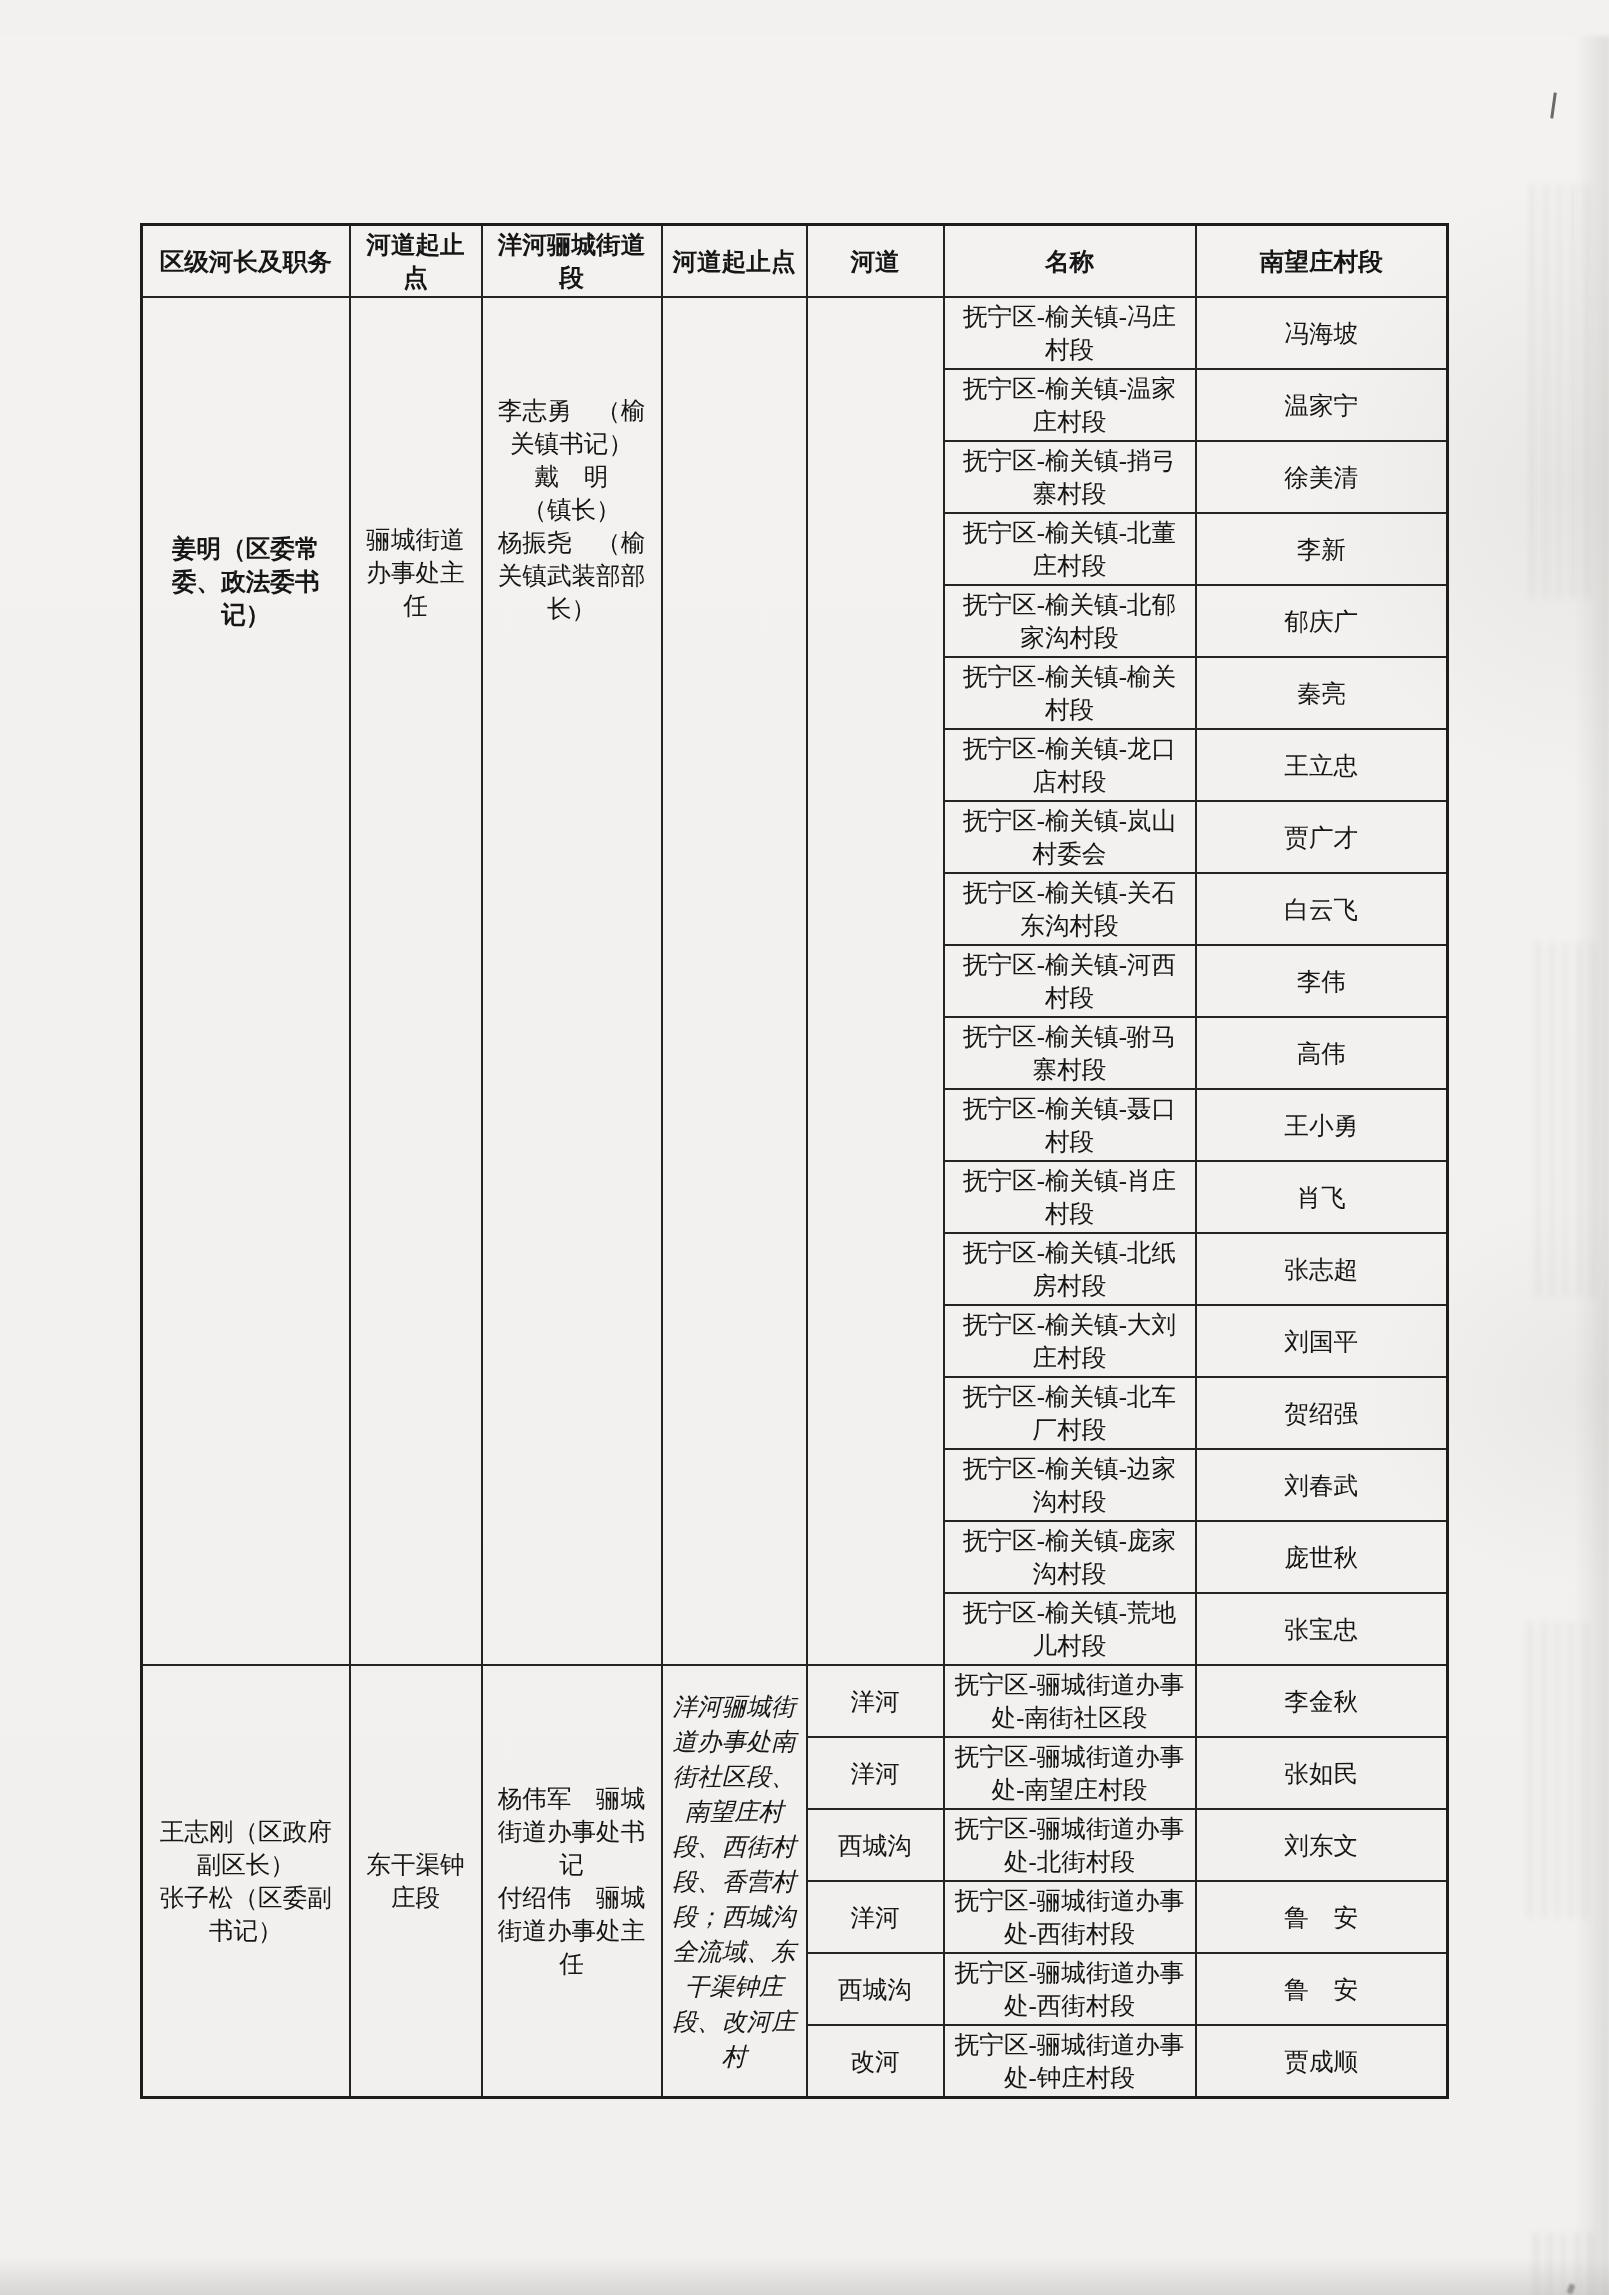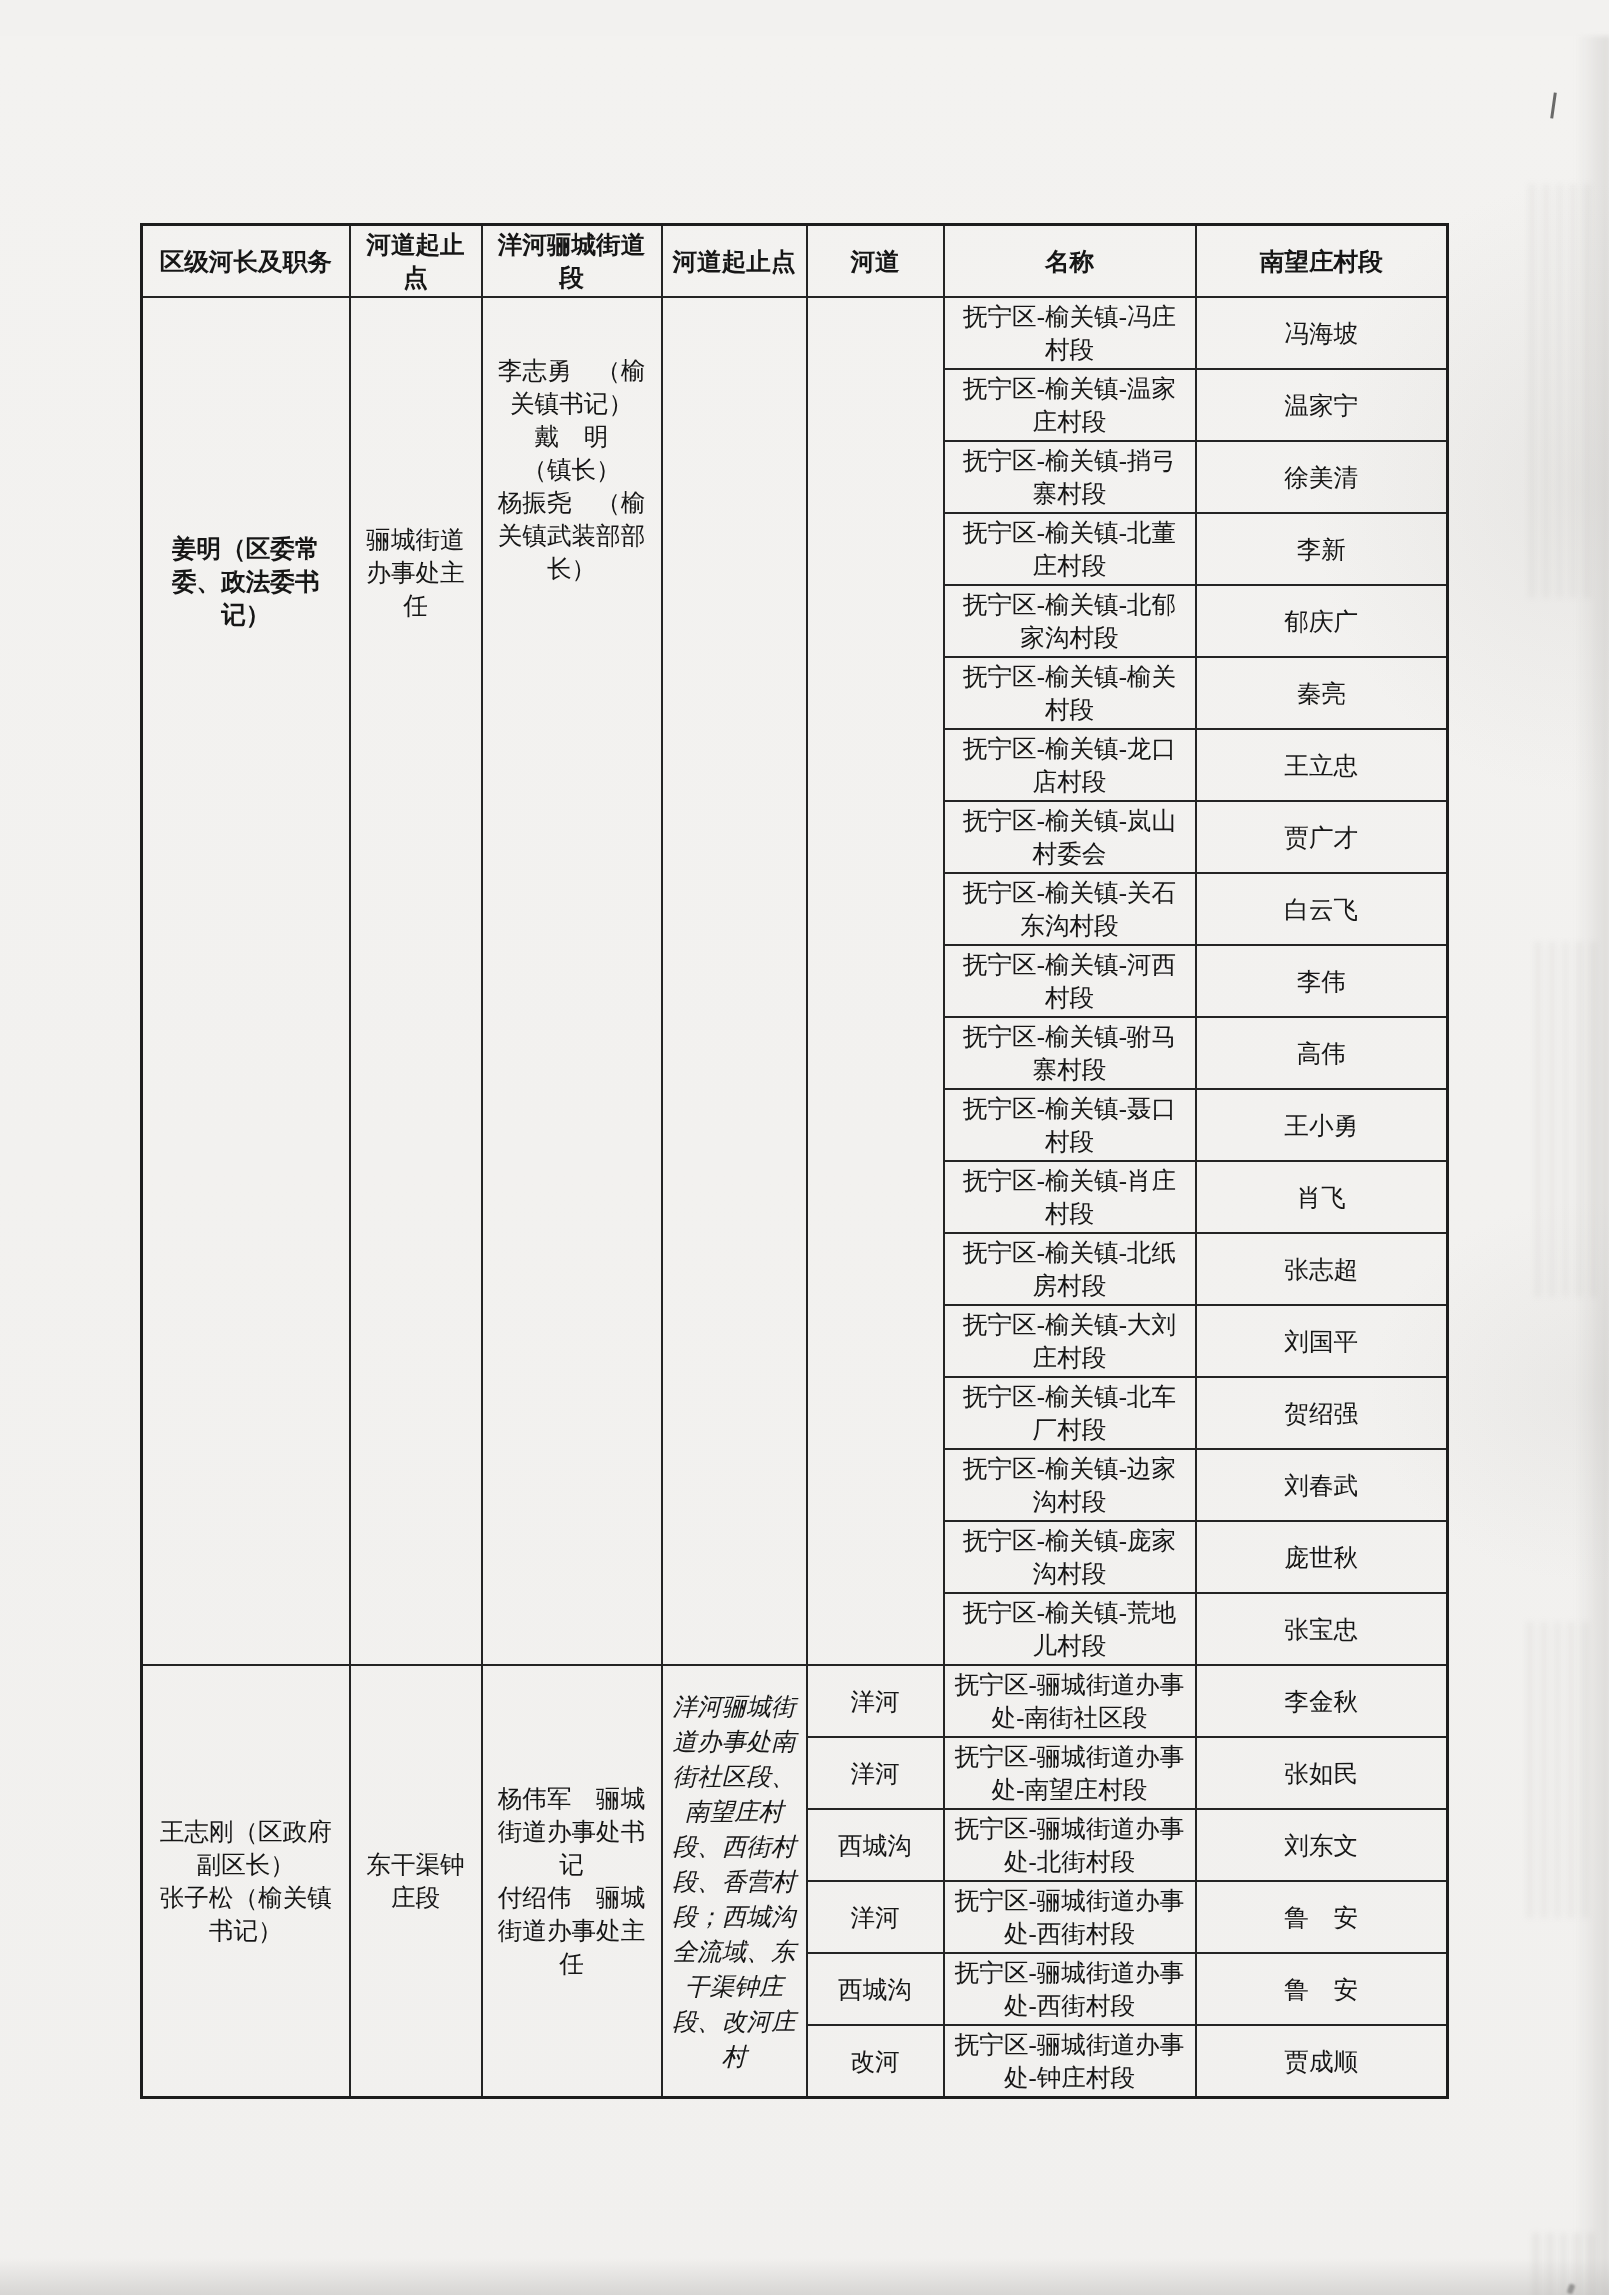--- a/index.html
+++ b/index.html
@@ -34,21 +34,21 @@
     font-size:24.6px;
     line-height:33px;
     padding:2px 7.9px;
     white-space:pre-line;
     overflow:hidden;
   }
   th { font-weight:bold; height:71px; padding:2px 3.9px; }
   td.vtop { vertical-align:top; }
   td.g0c1 { padding-top:234px;font-weight:bold; }
   td.g0c2 { padding-top:225px; }
-  td.g0c3 { padding-top:56px; }
+  td.g0c3 { padding-top:96px; }
   td.endpoints { line-height:35px; padding:2px 5.9px;font-style:italic; }
   
   .right-shade {
     position:absolute; right:0; top:0; width:35px; height:2295px;
     background:linear-gradient(to left, rgba(170,168,165,0.28), transparent);
     filter:blur(2px); pointer-events:none;
   }
   .smudge {
     position:absolute; width:63px;
     background:
@@ -186,21 +186,21 @@
         <tr style="height: 72px;">
           <td>抚宁区-榆关镇-庞家沟村段</td>
           <td>庞世秋</td>
         </tr>
         <tr style="height: 72px;">
           <td>抚宁区-榆关镇-荒地儿村段</td>
           <td>张宝忠</td>
         </tr>
         <tr style="height: 71px;">
           <td rowspan="6">王志刚（区政府副区长）
-张子松（榆关镇书记）</td>
+张子松（区委副书记）</td>
           <td rowspan="6">东干渠钟庄段</td>
           <td rowspan="6">杨伟军　骊城街道办事处书记
 付绍伟　骊城街道办事处主任</td>
           <td rowspan="6" class="endpoints">洋河骊城街道办事处南街社区段、南望庄村段、西街村段、香营村段；西城沟全流域、东干渠钟庄段、改河庄村</td>
           <td>洋河</td>
           <td>抚宁区-骊城街道办事处-南街社区段</td>
           <td>李金秋</td>
         </tr>
         <tr style="height: 71px;">
           <td>洋河</td>

